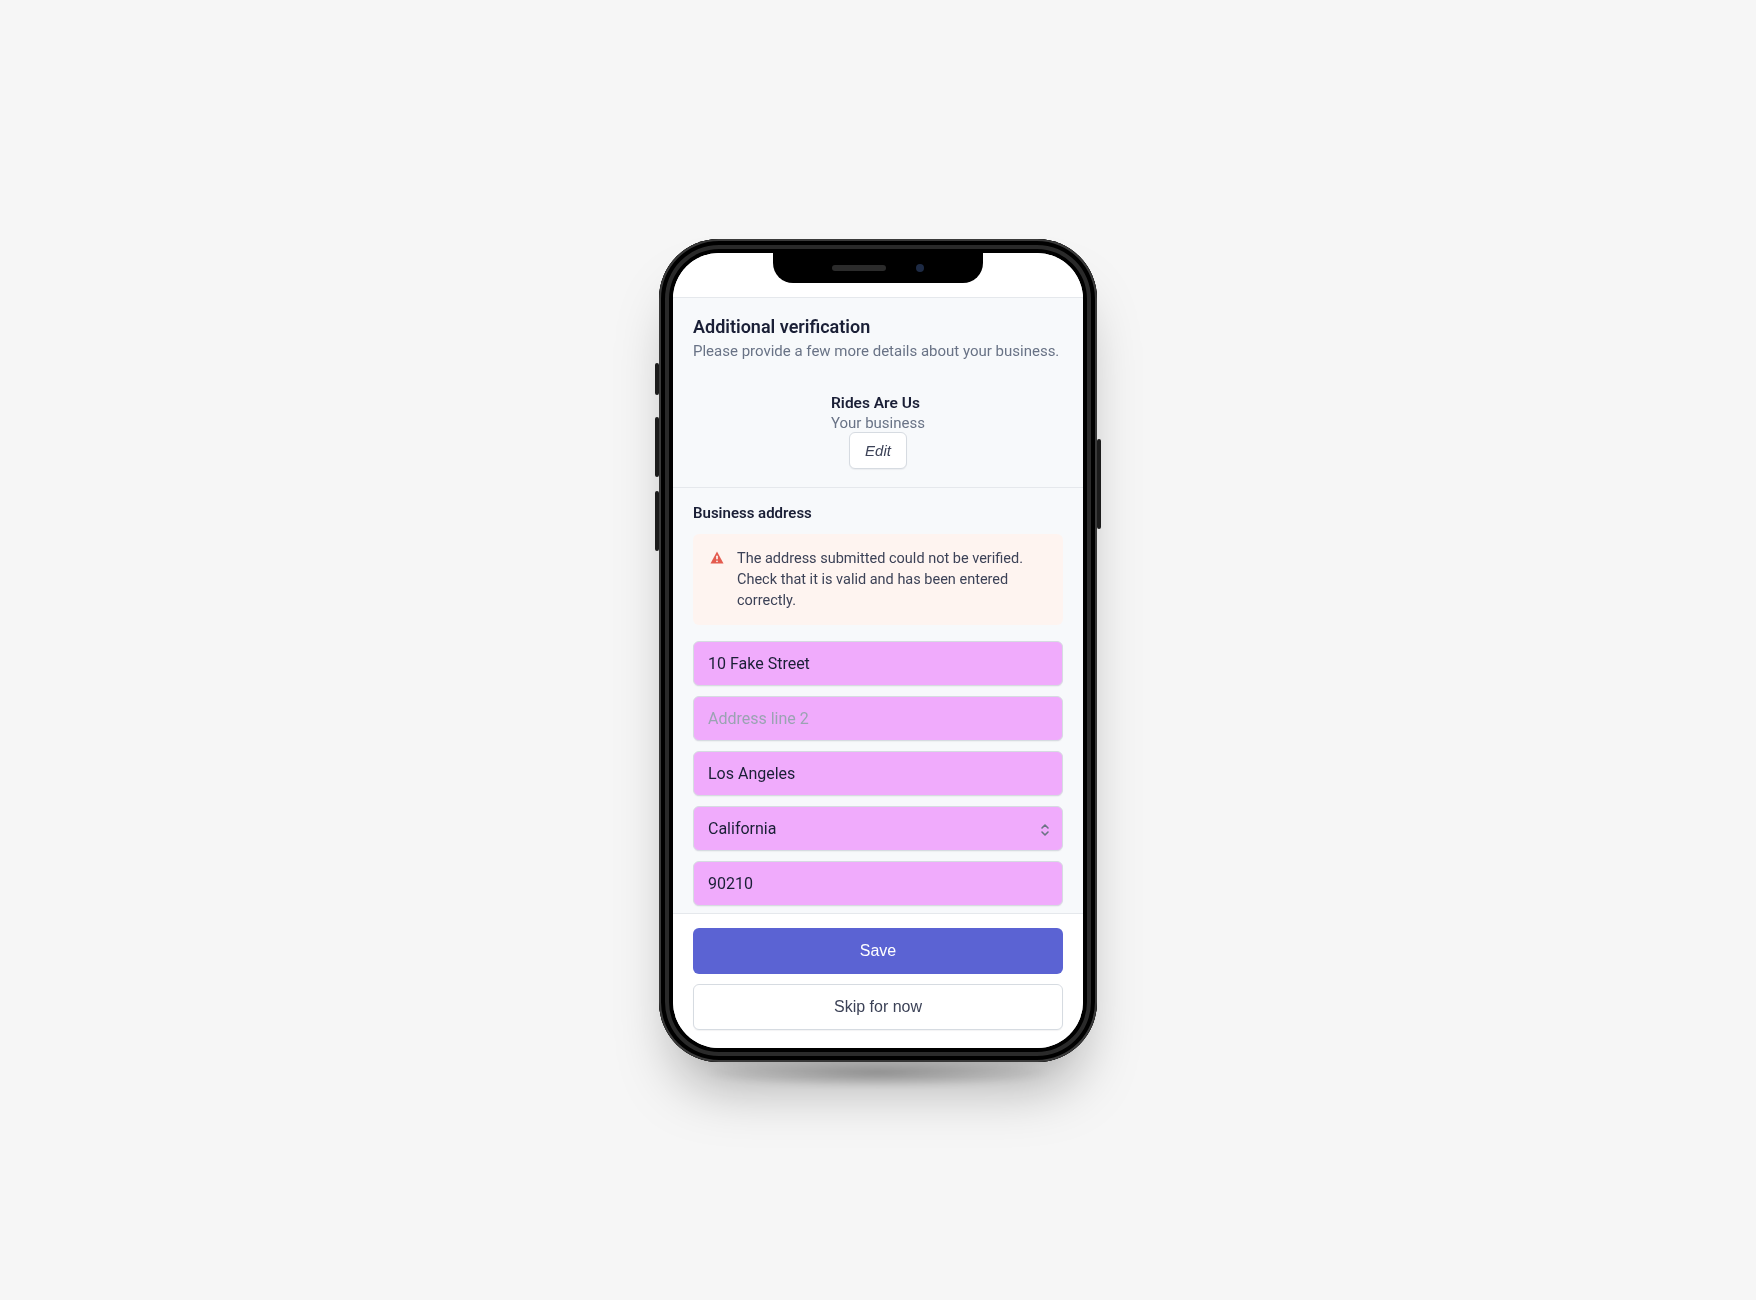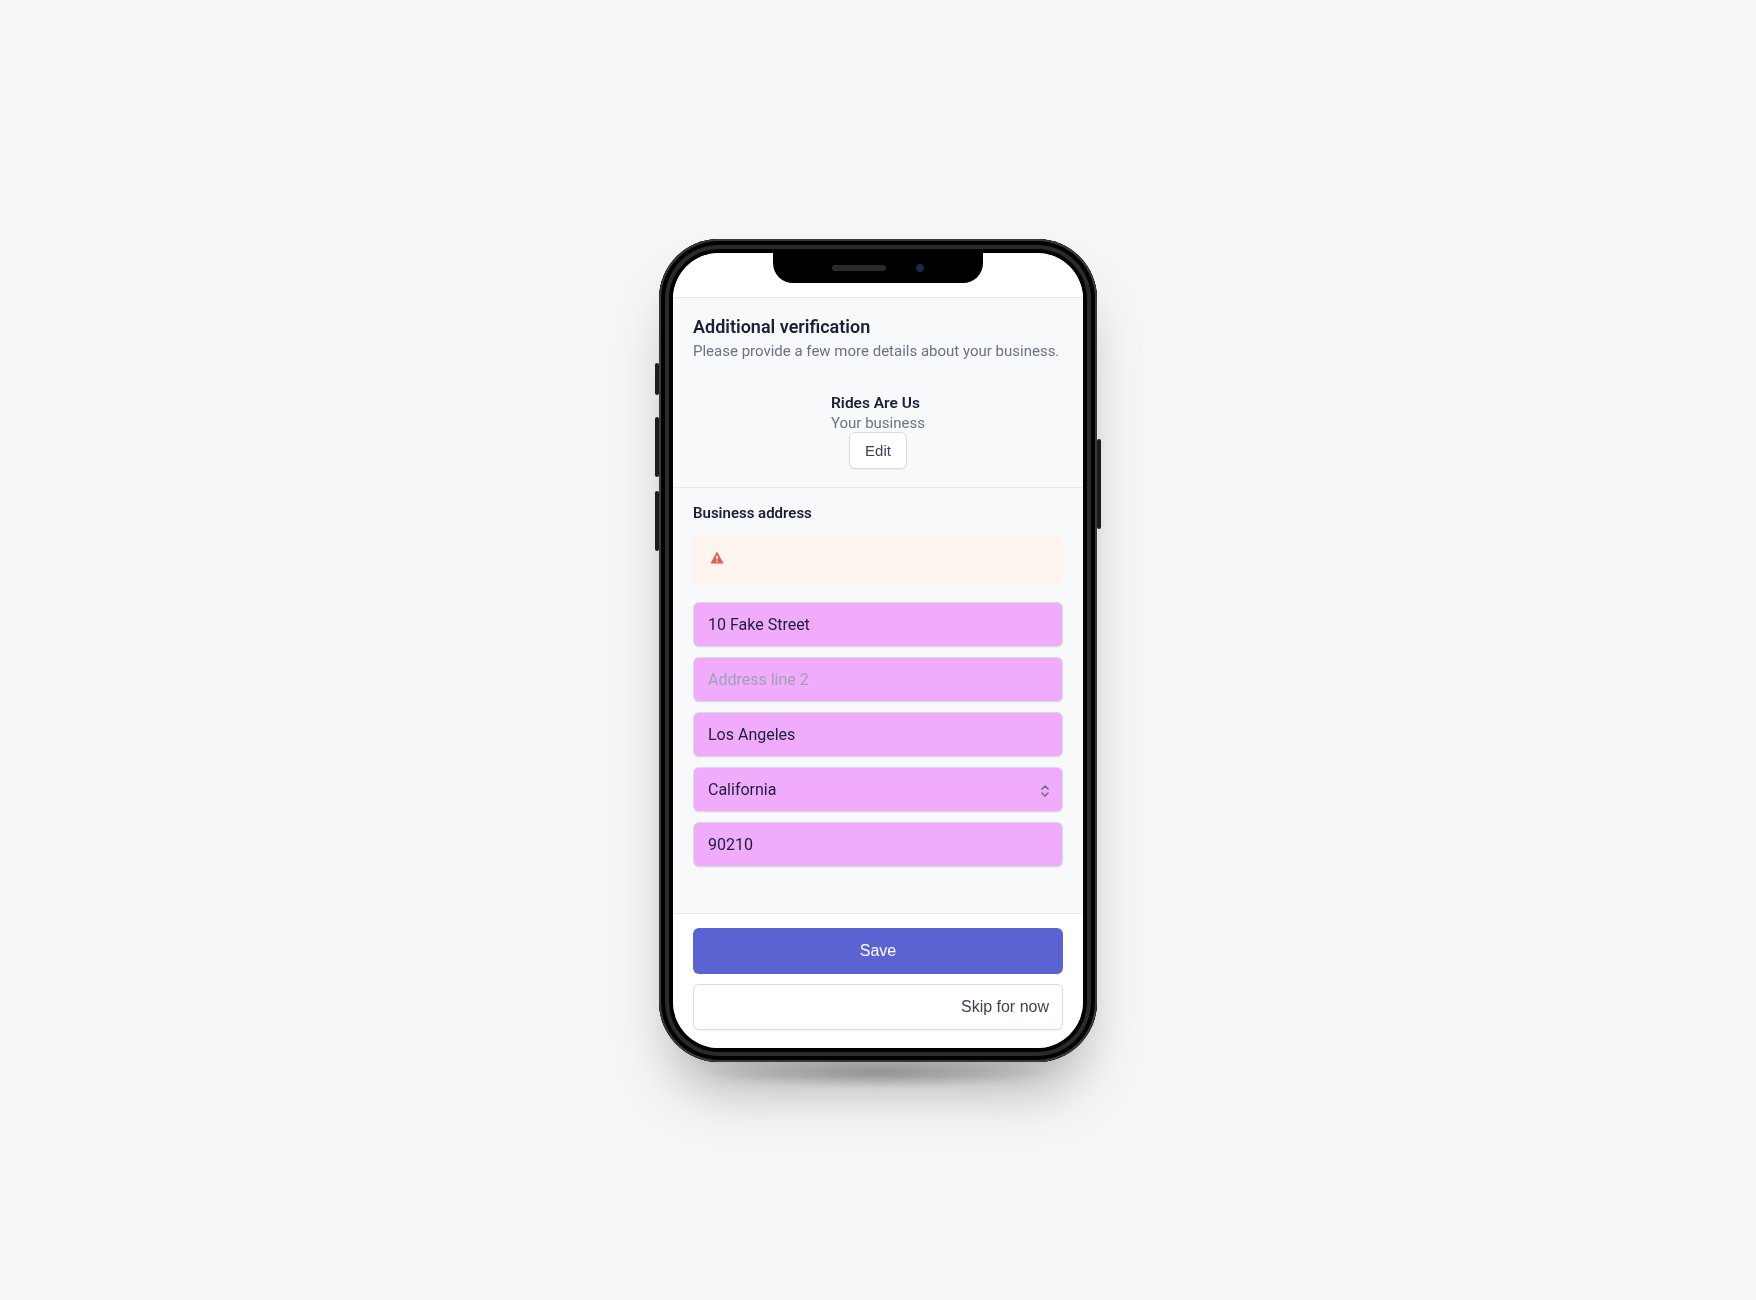--- a/index.html
+++ b/index.html
@@ -127,20 +127,21 @@
   .edit-btn {
     background: #fff;
     border: 1px solid #d6dbe1;
     color: #3c4257;
     font-size: 15px;
     font-weight: 500;
     padding: 9px 15px;
     border-radius: 6px;
     box-shadow: 0 1px 1px rgba(20,24,35,.05);
     cursor: pointer;
+    font-style: italic;
   }
 
   .hr { height: 1px; background: #e5e8ec; }
 
   .addr-section { padding: 16px 20px 22px; }
   .addr-label {
     font-size: 15px;
     font-weight: 600;
     color: #1a1f36;
     margin-bottom: 12px;
@@ -207,21 +208,20 @@
     width: 100%;
     background: #fff;
     border: 1px solid #d6dbe1;
     color: #3c4257;
     font-size: 16px;
     font-weight: 500;
     padding: 13px;
     border-radius: 6px;
     cursor: pointer;
     box-shadow: 0 1px 1px rgba(20,24,35,.05);
-    text-align: right;
   }
 </style>
 </head>
 <body>
 
 <div class="phone">
   <div class="side-btn mute"></div>
   <div class="side-btn vol-up"></div>
   <div class="side-btn vol-dn"></div>
   <div class="side-btn power"></div>
@@ -256,20 +256,21 @@
         <div class="addr-label">Business address</div>
 
         <div class="alert">
           <span>
             <svg width="16" height="16" viewBox="0 0 16 16" fill="none">
               <path d="M8 1.5 L14.5 13.5 H1.5 Z" fill="#e45b4f"></path>
               <rect x="7.2" y="5.5" width="1.6" height="4" rx="0.8" fill="#fff"></rect>
               <rect x="7.2" y="10.6" width="1.6" height="1.6" rx="0.8" fill="#fff"></rect>
             </svg>
           </span>
+          <span>The address submitted could not be verified. Check that it is valid and has been entered correctly.</span>
         </div>
 
         <input class="field" type="text" value="10 Fake Street" style="">
 
         <input class="field" type="text" placeholder="Address line 2" style="">
 
         <input class="field" type="text" value="Los Angeles" style="">
 
         <div class="select-wrap">
           <select class="select">

